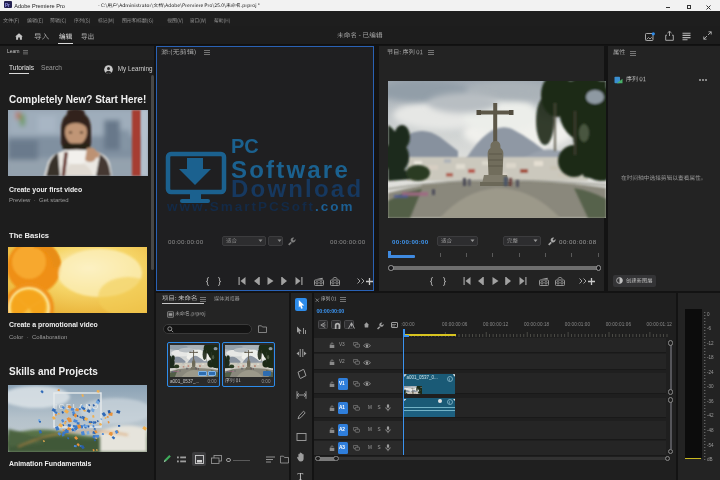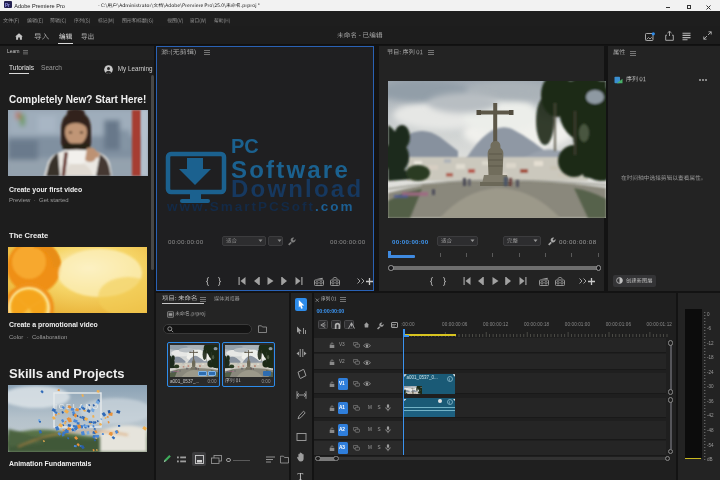--- a/index.html
+++ b/index.html
@@ -162,21 +162,21 @@
 <path d="M54.5 36.5 Q55 33.5 60 33.5 L77 33.5 Q82 33.5 82.5 36.5 L82.2 40 Q77 38 68.5 38 Q60 38 54.8 40 Z" fill="#262019"></path>
 <path d="M57 41 Q60.5 39.5 68.5 39.5 Q76.5 39.5 80 41 L78.5 50.5 Q75 54.5 68.5 54.5 Q62 54.5 58.5 50.5 Z" fill="#f2f0ec"></path>
 <path d="M79 38 Q87 36 89 43 L87 50 Q82 54 77 50 Z" fill="#bd9273"></path>
 <path d="M87 41 L92 43 L90 48 L85 47 Z" fill="#bd9273"></path>
 <path d="M56 66 Q58 58 63 54 L76 54 Q83 58 85 66 Z" fill="#e0dad2"></path>
 <path d="M60 42 L57 66 L53.5 66 L56.5 42 Z" fill="#66332a"></path>
 </g>
 </svg>
     <div class="t" style="left:9px;top:185.5px;font-size:6.9px;font-weight:bold;color:#efefef">Create your first video</div>
     <div class="t" style="left:9px;top:197.3px;font-size:6px;color:#9a9a9a">Preview &nbsp;·&nbsp; Get started</div>
-    <div class="t" style="left:9px;top:231.3px;font-size:7.6px;font-weight:bold;color:#efefef">The Create</div>
+    <div class="t" style="left:9px;top:231.3px;font-size:7.6px;font-weight:bold;color:#efefef">The Basics</div>
     <svg class="abs" style="left:8px;top:247px" width="139" height="66" viewBox="0 0 139 66">
 <defs>
         <radialGradient id="og" cx="58%" cy="32%" r="75%">
           <stop offset="0%" stop-color="#fdf4d8"></stop>
           <stop offset="45%" stop-color="#f6d669"></stop>
           <stop offset="100%" stop-color="#e9b237"></stop>
         </radialGradient>
 <filter id="b3" x="-20%" y="-20%" width="140%" height="140%">
           <feGaussianBlur stdDeviation="1.3"></feGaussianBlur>
         </filter>
@@ -192,21 +192,21 @@
         <path d="M21 61 L21 43 A18 18 0 0 1 36 52Z"></path>
         <path d="M21 61 L36 52 A18 18 0 0 1 29 75Z"></path>
         <path d="M21 61 L7 49 A18 18 0 0 1 21 43Z"></path>
         <path d="M21 61 L7 49 A18 18 0 0 0 9 73Z"></path>
       </g>
 <ellipse cx="92" cy="26" rx="42" ry="24" fill="#fcf0bc" opacity="0.75" filter="url(#b3)"></ellipse>
 <ellipse cx="120" cy="50" rx="30" ry="20" fill="#f3cf58" opacity="0.6" filter="url(#b3)"></ellipse>
 </svg>
     <div class="t" style="left:9px;top:321.3px;font-size:6.9px;font-weight:bold;color:#efefef">Create a promotional video</div>
     <div class="t" style="left:9px;top:333.8px;font-size:6px;color:#9a9a9a">Color &nbsp;·&nbsp; Collaboration</div>
-    <div class="t" style="left:9px;top:366.3px;font-size:13px;font-weight:bold;color:#efefef">Skills and Projects</div>
+    <div class="t" style="left:9px;top:366.3px;font-size:10px;font-weight:bold;color:#efefef">Skills and Projects</div>
     <svg class="abs" style="left:8px;top:385px" width="139" height="67" viewBox="0 0 139 67">
 <defs>
         <linearGradient id="sk" x1="0" y1="0" x2="0" y2="1">
           <stop offset="0%" stop-color="#8ba2b5"></stop>
           <stop offset="50%" stop-color="#b5c2cb"></stop>
           <stop offset="100%" stop-color="#c4cdd2"></stop>
         </linearGradient>
 <filter id="b4" x="-20%" y="-20%" width="140%" height="140%">
           <feGaussianBlur stdDeviation="1.6"></feGaussianBlur>
         </filter>

